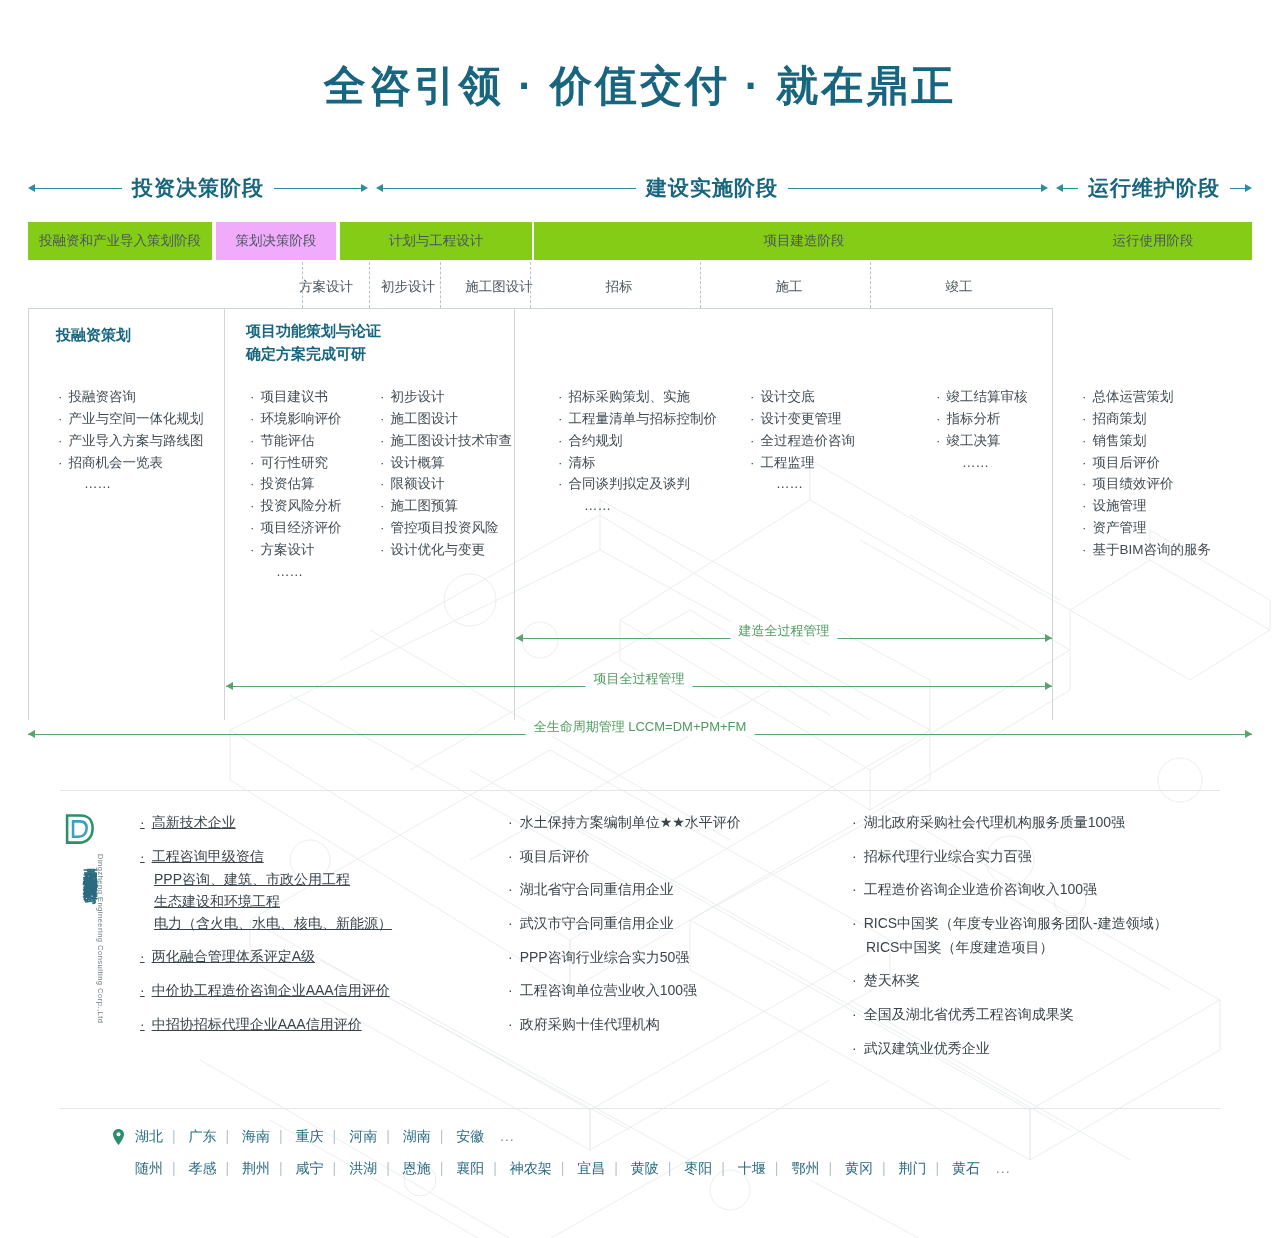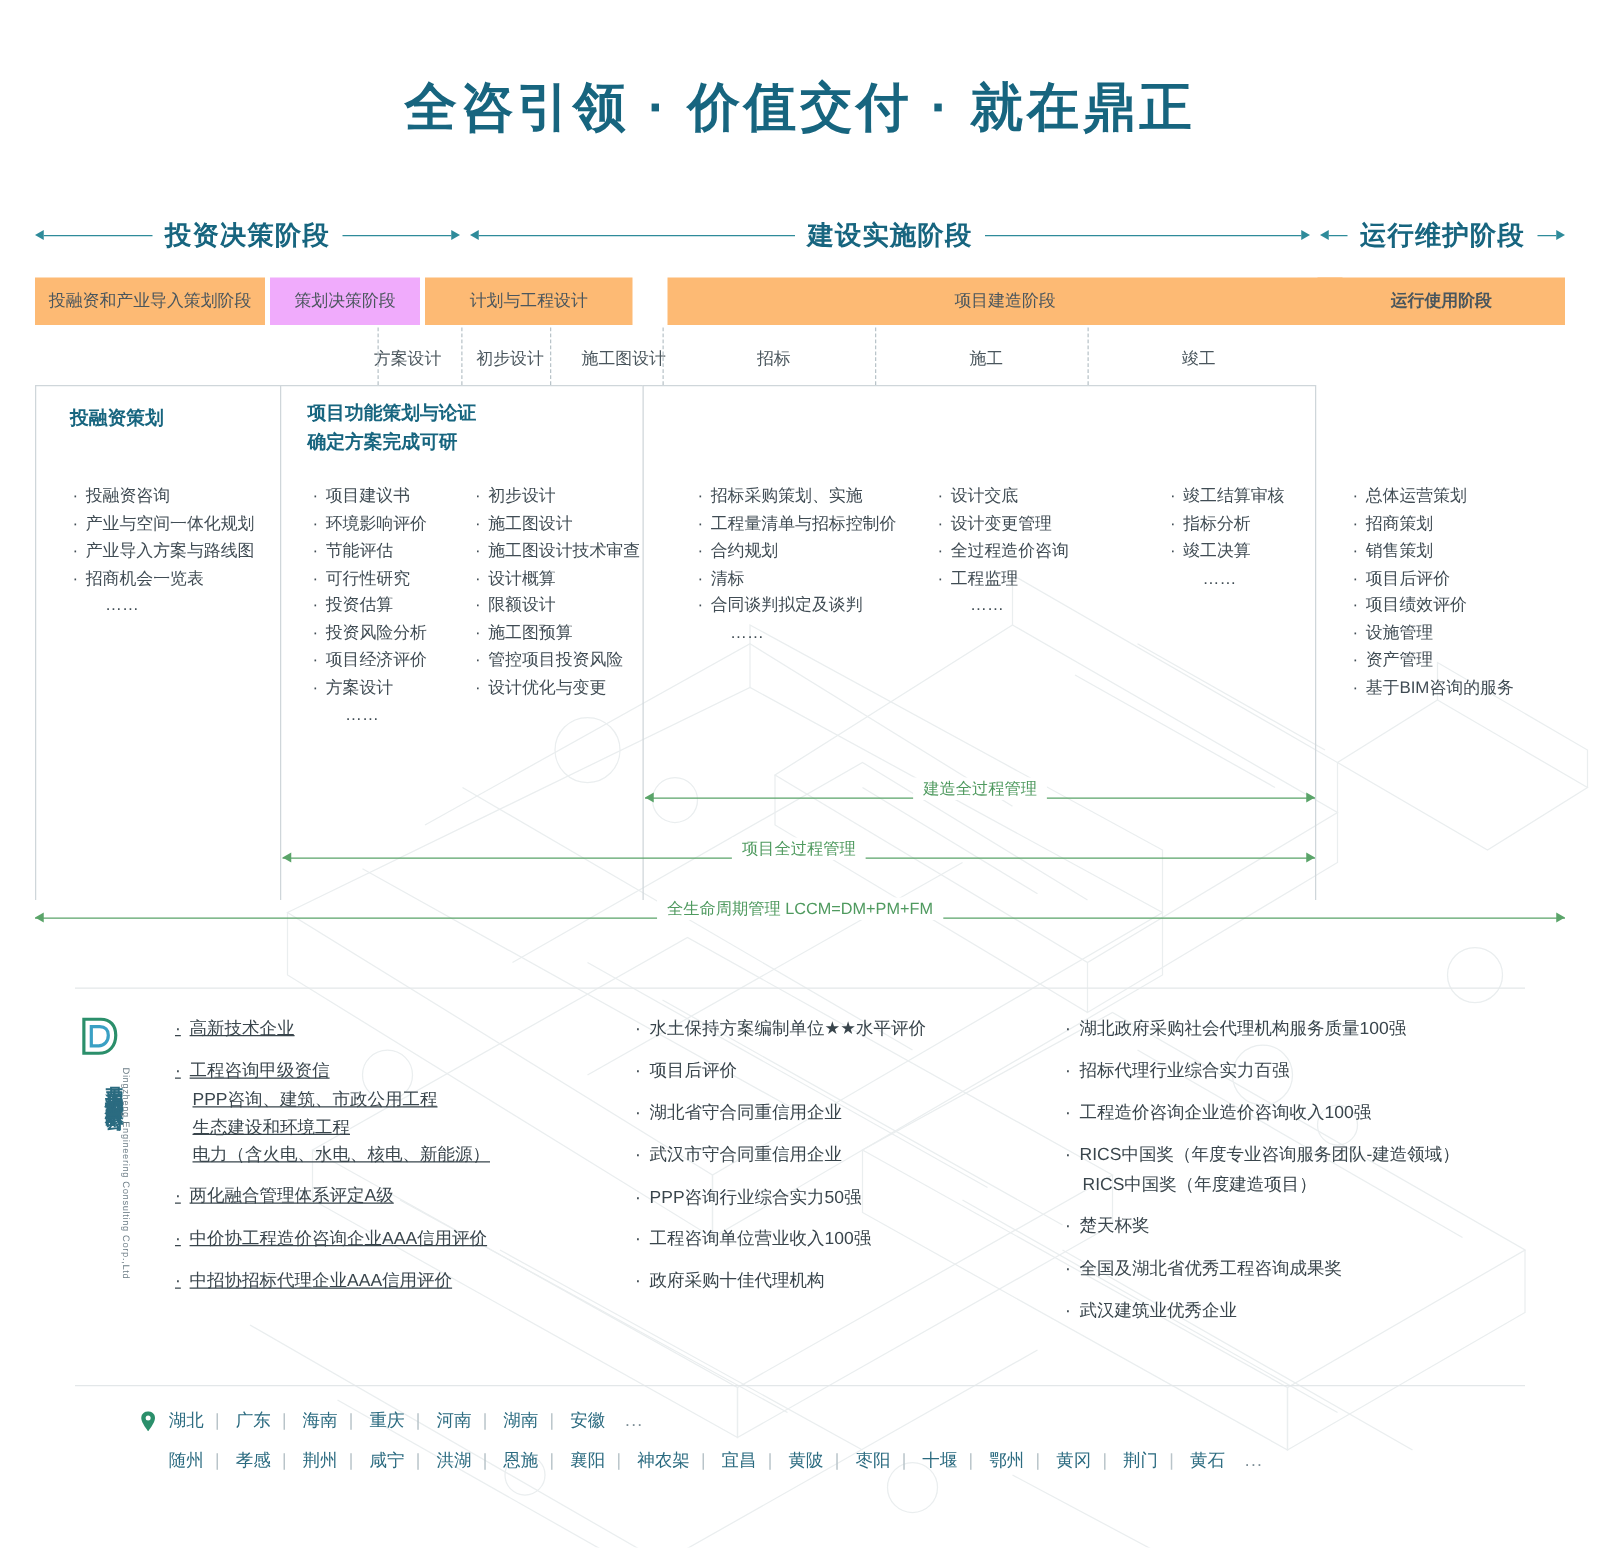--- a/index.html
+++ b/index.html
@@ -41,21 +41,21 @@
     border-left:7px solid #2e8b9a; flex:0 0 auto;
   }
   .phase-label{
     flex:0 0 auto; padding:0 10px; font-size:21px; font-weight:bold; color:#17657f;
     letter-spacing:1px; white-space:nowrap;
   }
 
   
   .stage-row{ position:absolute; top:222px; left:28px; width:1224px; height:38px; }
   .stage-box{
-    position:absolute; top:0; height:38px; background:#fdba74;
+    position:absolute; top:0; height:38px; background:#84cc16;
     display:flex; align-items:center; justify-content:center;
     font-size:13.5px; color:#4a565d; white-space:nowrap;
   }
   .stage-box.accent{ background:#f0abfc; }
 
   
   .substage-row{ position:absolute; top:278px; left:28px; width:1224px; height:24px; }
   .substage{
     position:absolute; top:0; font-size:13.5px; color:#4a565d; white-space:nowrap;
     text-align:center;
@@ -200,27 +200,27 @@
   </div>
 </div>
 
 <div class="stage-row">
   <div class="stage-box" style="left:0; width:184px;">
     <span>投融资和产业导入策划阶段</span>
   </div>
   <div class="stage-box accent" style="left:188px; width:120px;">
     <span>策划决策阶段</span>
   </div>
-  <div class="stage-box" style="left:312px; width:166px;">
+  <div class="stage-box" style="left:312px; width:192px;">
     <span>计划与工程设计</span>
   </div>
   <div class="stage-box" style="left:482px; width:540px;margin-left:24px;">
     <span>项目建造阶段</span>
   </div>
-  <div class="stage-box" style="left:1026px; width:198px;font-weight:bold;">
+  <div class="stage-box" style="left:1026px; width:198px;">
     <span>运行使用阶段</span>
   </div>
 </div>
 
 <div class="substage-row">
   <div class="substage" style="left:248px; width:100px;">方案设计</div>
   <div class="substage" style="left:330px; width:100px;">初步设计</div>
   <div class="substage" style="left:412px; width:118px;">施工图设计</div>
   <div class="substage" style="left:546px; width:90px;">招标</div>
   <div class="substage" style="left:716px; width:90px;">施工</div>

